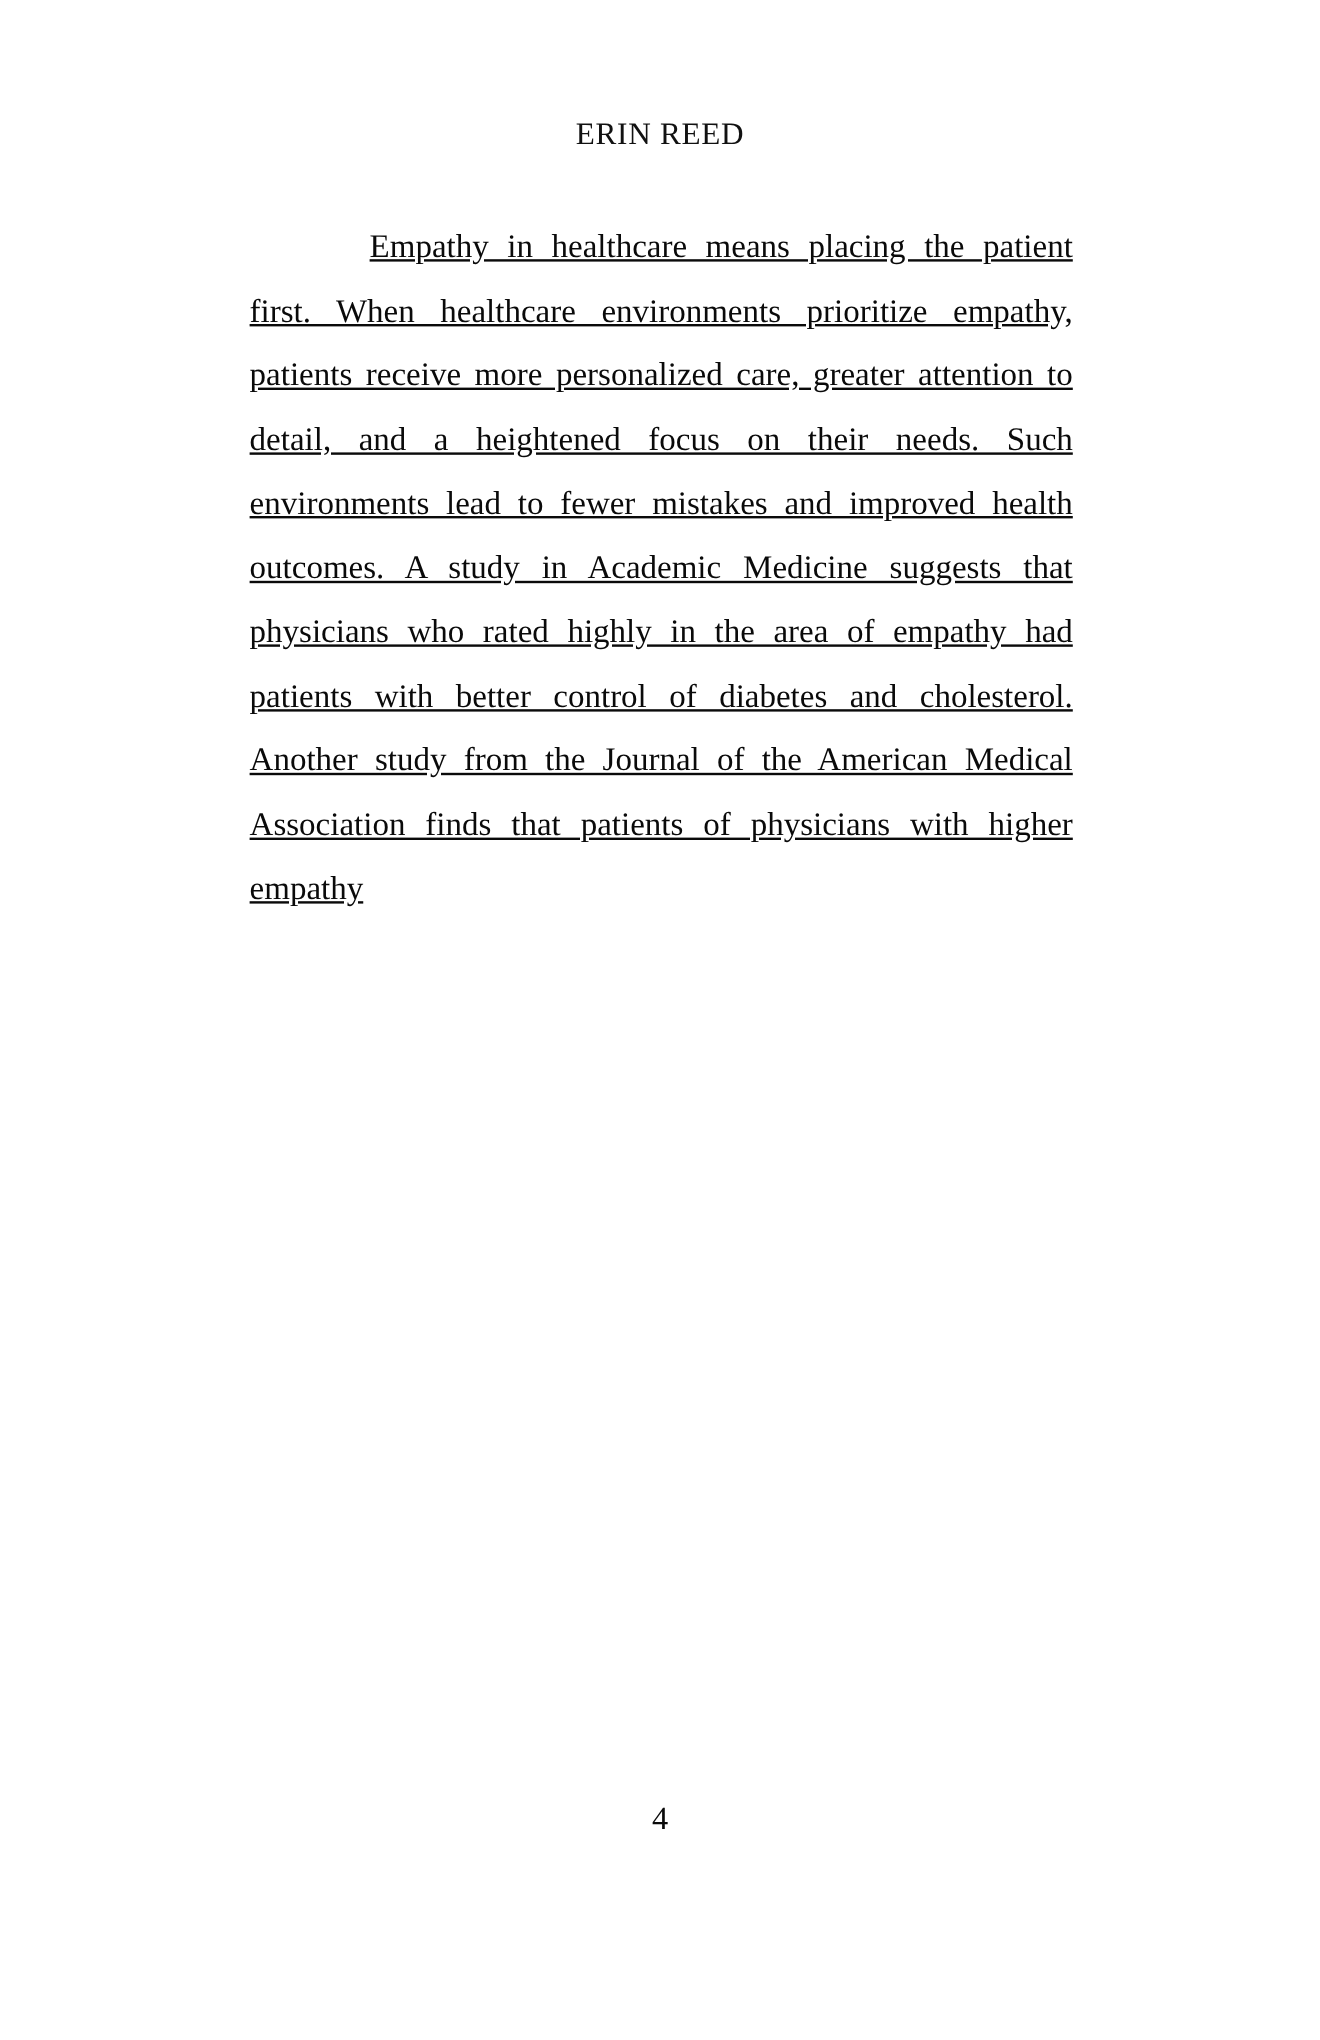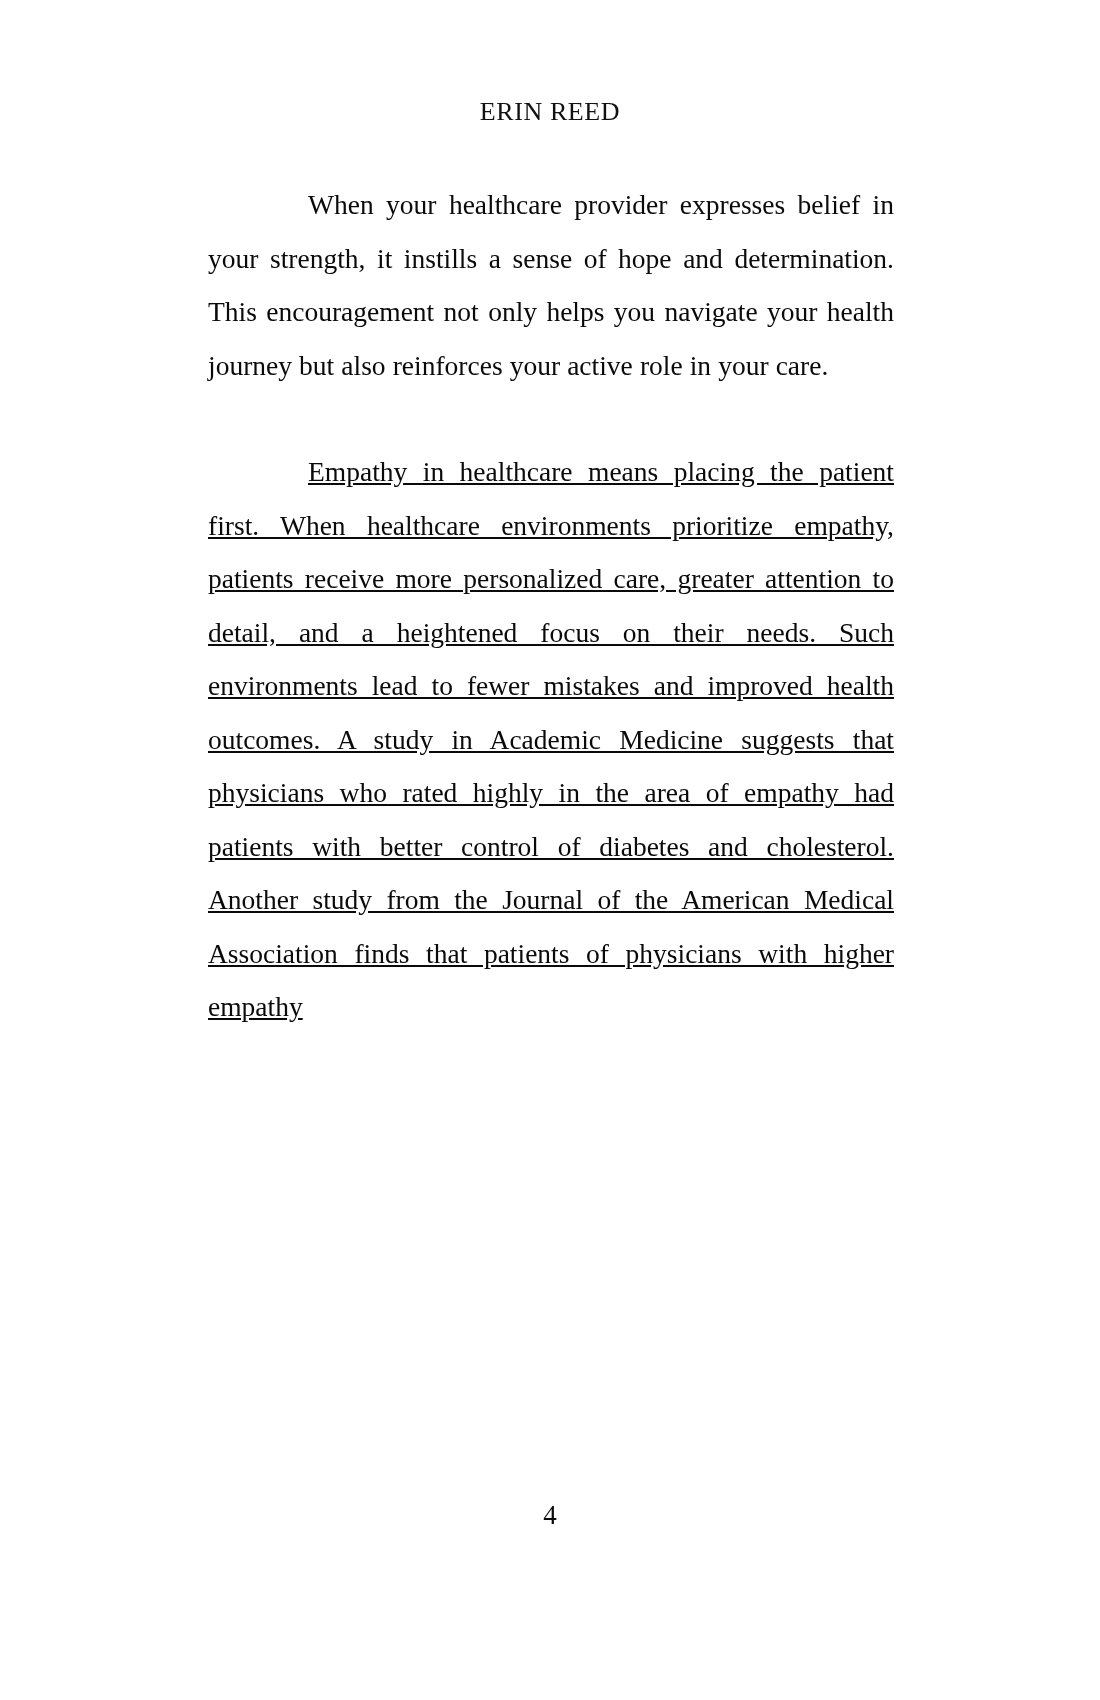--- a/index.html
+++ b/index.html
@@ -68,19 +68,18 @@
   }
 </style>
 </head>
 <body>
 
 <div class="page">
 
   <div class="running-head">ERIN REED</div>
 
   <div class="text-block">
-    <p class="body-para">When your healthcare provider expresses belief in your strength, it instills a sense of hope and determination. This encouragement not only helps you navigate your health journey but also reinforces your active role in your care.</p>
     <p class="body-para">Empathy in healthcare means placing the patient first. When healthcare environments prioritize empathy, patients receive more personalized care, greater attention to detail, and a heightened focus on their needs. Such environments lead to fewer mistakes and improved health outcomes. A study in Academic Medicine suggests that physicians who rated highly in the area of empathy had patients with better control of diabetes and cholesterol. Another study from the Journal of the American Medical Association finds that patients of physicians with higher empathy</p>
   </div>
 
   <div class="folio">4</div>
 
 </div>
 
 </body></html>

